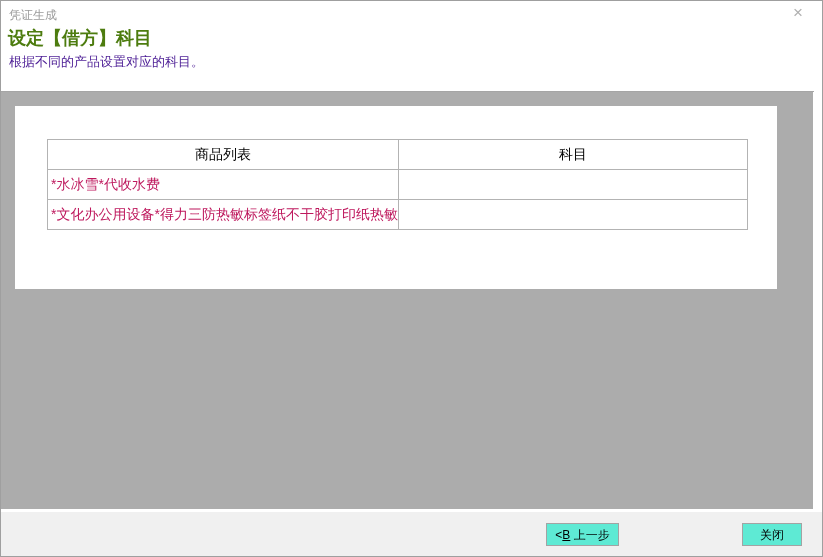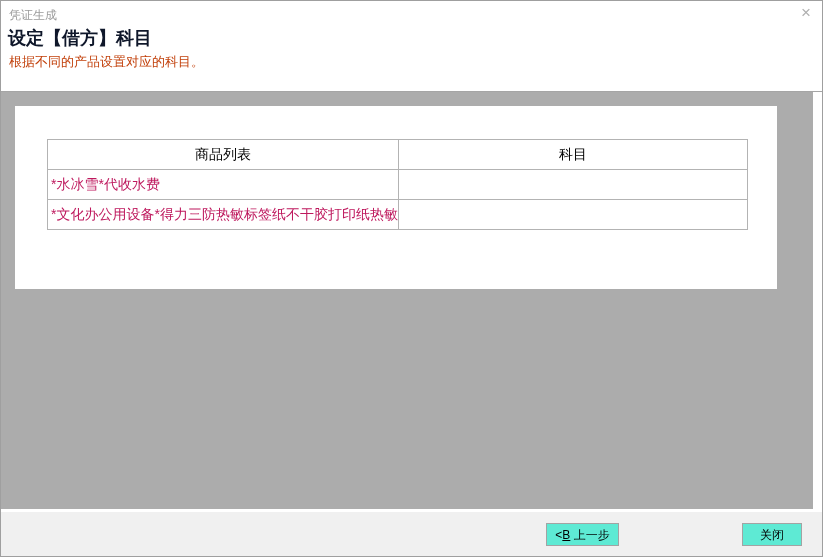--- a/index.html
+++ b/index.html
@@ -6,40 +6,40 @@
   .window {
     position:relative;
     width:821px; height:555px;
     border:1px solid #9f9f9f;
     background:#ffffff;
     font-family:"Liberation Sans", sans-serif;
     overflow:hidden;
   }
   
   .header {
-    position:absolute; left:0; top:0; right:0; height:90px;
+    position:absolute; left:0; top:0; right:8px; height:90px;
     background:#ffffff;
     border-bottom:1px solid #a5a5a5;
   }
   .dialog-title {
     position:absolute; left:8px; top:6px;
     font-size:12px; color:#9b9b9b;
   }
   .close-icon {
     position:absolute; right:11px; top:3px;
     font-size:17px; color:#b0b0b0;
     line-height:17px;
     cursor:default;
   }
   .heading {
     position:absolute; left:7px; top:26px;
-    font-size:18px; font-weight:bold; color:#0f172a;
+    font-size:18px; font-weight:bold; color:#4d7c0f;
     line-height:22px;
   }
-  .desc { position:absolute; left:8px; font-size:13px; color:#c2410c; line-height:15px; }
+  .desc { position:absolute; left:8px; font-size:13px; color:#4c1d95; line-height:15px; }
   .desc1 { top:53px; }
   .desc2 { top:69px; }
   
   .content {
     position:absolute; left:0; top:91px;
     width:812px; height:417px;
     background:#acacac;
   }
   .panel {
     position:absolute; left:14px; top:14px;

